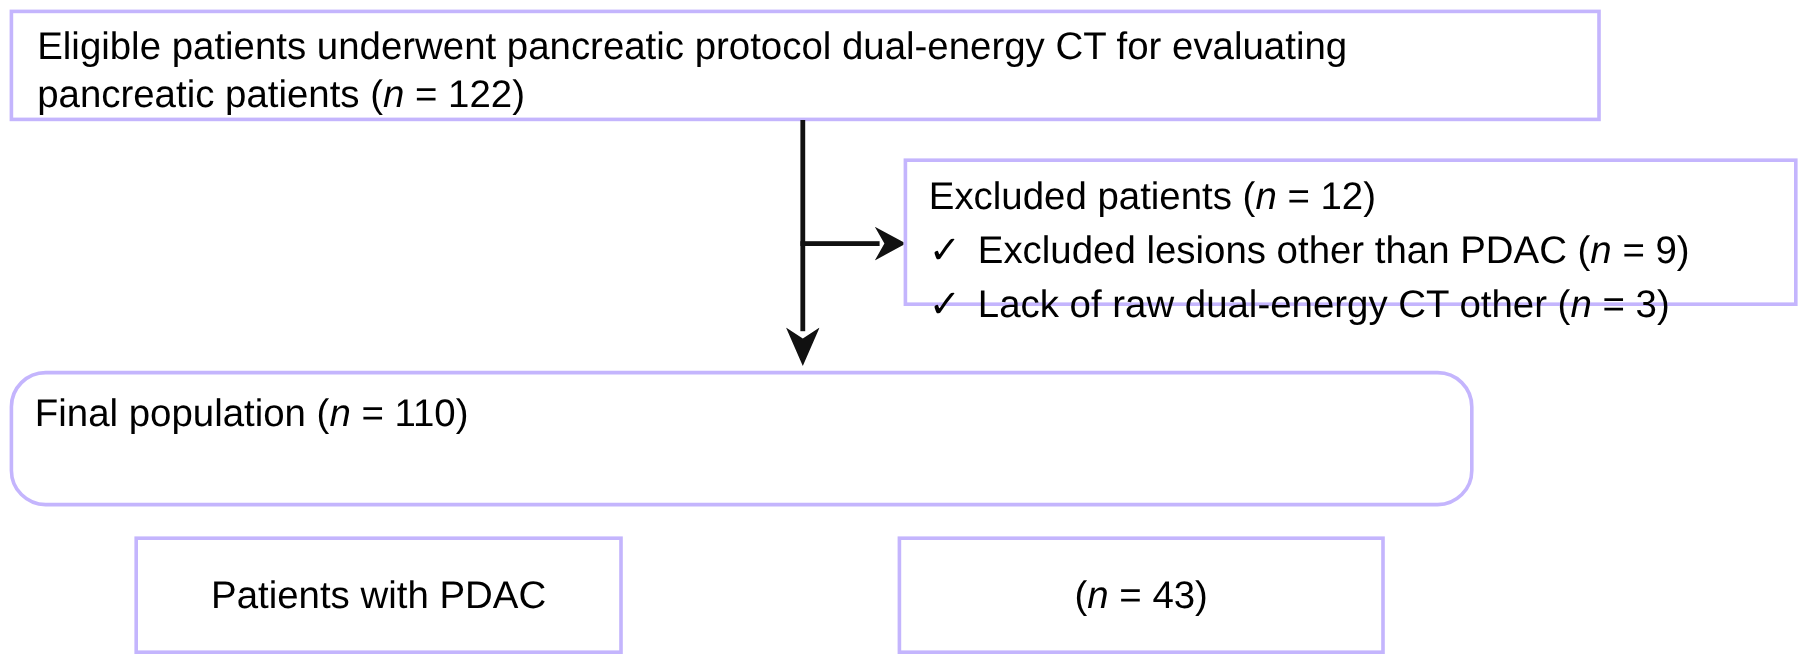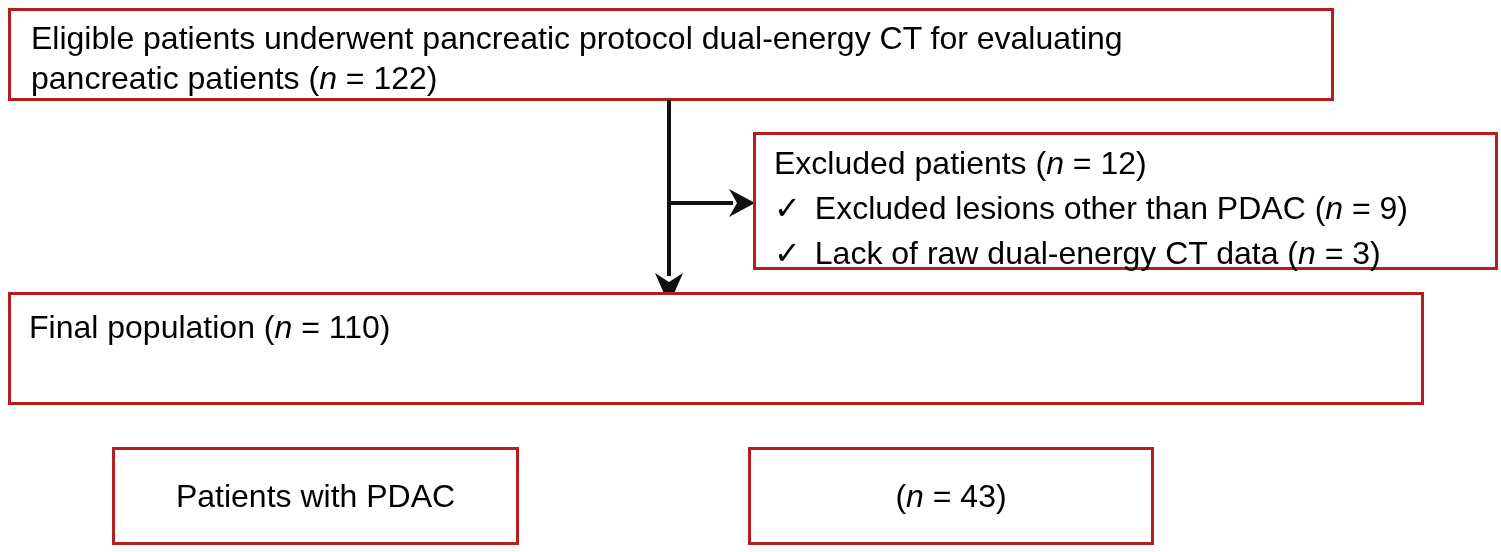--- a/index.html
+++ b/index.html
@@ -12,48 +12,49 @@
     width: 1501px;
     height: 552px;
     background: #ffffff;
     font-family: "Liberation Sans", "DejaVu Sans", sans-serif;
     color: #000000;
     overflow: hidden;
   }
   .box {
     position: absolute;
     box-sizing: border-box;
-    border: 3px solid #b91c1c;
+    border: 3px solid #c4b5fd;
     background: #ffffff;
     font-size: 32px;
   }
   .it { font-style: italic; }
   .bd { font-weight: normal; }
 
   #eligible-box {
     left: 8px; top: 8px;
     width: 1326px; height: 93px;
     padding: 7px 20px 0 20px;
     line-height: 40px;
   }
   #excluded-box {
     left: 753px; top: 132px;
-    width: 745px; height: 138px;
+    width: 745px; height: 123px;
     padding: 6px 16px 0 18px;
     line-height: 45px;
   }
   .check-item .check {
     display: inline-block;
     margin-right: 14px;
   }
   #final-box {
-    left: 8px; top: 292px;
-    width: 1416px; height: 113px;
+    left: 8px; top: 309px;
+    width: 1220px; height: 113px;
     padding: 5px 18px 0 18px;
     line-height: 54px;
+    border-radius: 30px;
   }
   .bottom-box {
     position: absolute;
     top: 447px;
     height: 98px;
     display: flex;
     flex-direction: column;
     justify-content: center;
     align-items: center;
     text-align: center;
@@ -96,21 +97,21 @@
   <div class="hline" id="branch-arrow-line"></div>
   <div class="arrow-head" id="branch-arrow-head">
     <svg width="26" height="28" viewBox="0 0 26 28">
         <polygon points="0,0 8,14 0,28 26,14" fill="#111111"></polygon>
       </svg>
   </div>
 
   <div class="box" id="excluded-box">
     <div><span>Excluded patients (</span><span class="it">n</span><span> = </span><span>12</span><span>)</span></div>
     <div class="check-item"><span class="check">✓</span><span>Excluded lesions other than PDAC (</span><span class="it">n</span><span> = </span><span>9</span><span>)</span></div>
-    <div class="check-item"><span class="check">✓</span><span>Lack of raw dual-energy CT data (</span><span class="it">n</span><span> = </span><span>3</span><span>)</span></div>
+    <div class="check-item"><span class="check">✓</span><span>Lack of raw dual-energy CT other (</span><span class="it">n</span><span> = </span><span>3</span><span>)</span></div>
   </div>
 
   <div class="box" id="final-box">
     <div><span class="bd">Final population</span><span> (</span><span class="it">n</span><span> = </span><span class="bd">110</span><span>)</span></div>
   </div>
 
   <div class="box bottom-box" id="with-pdac-box">
     <div>Patients with PDAC</div>
   </div>
 

